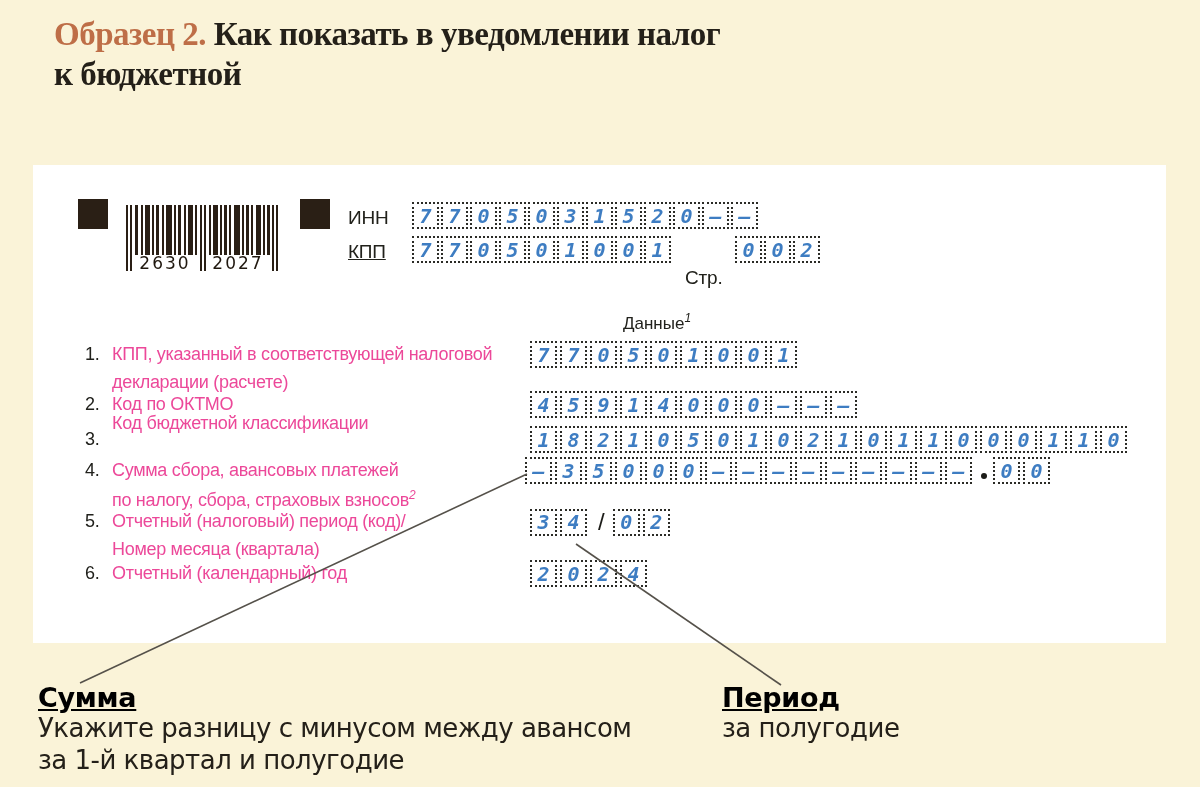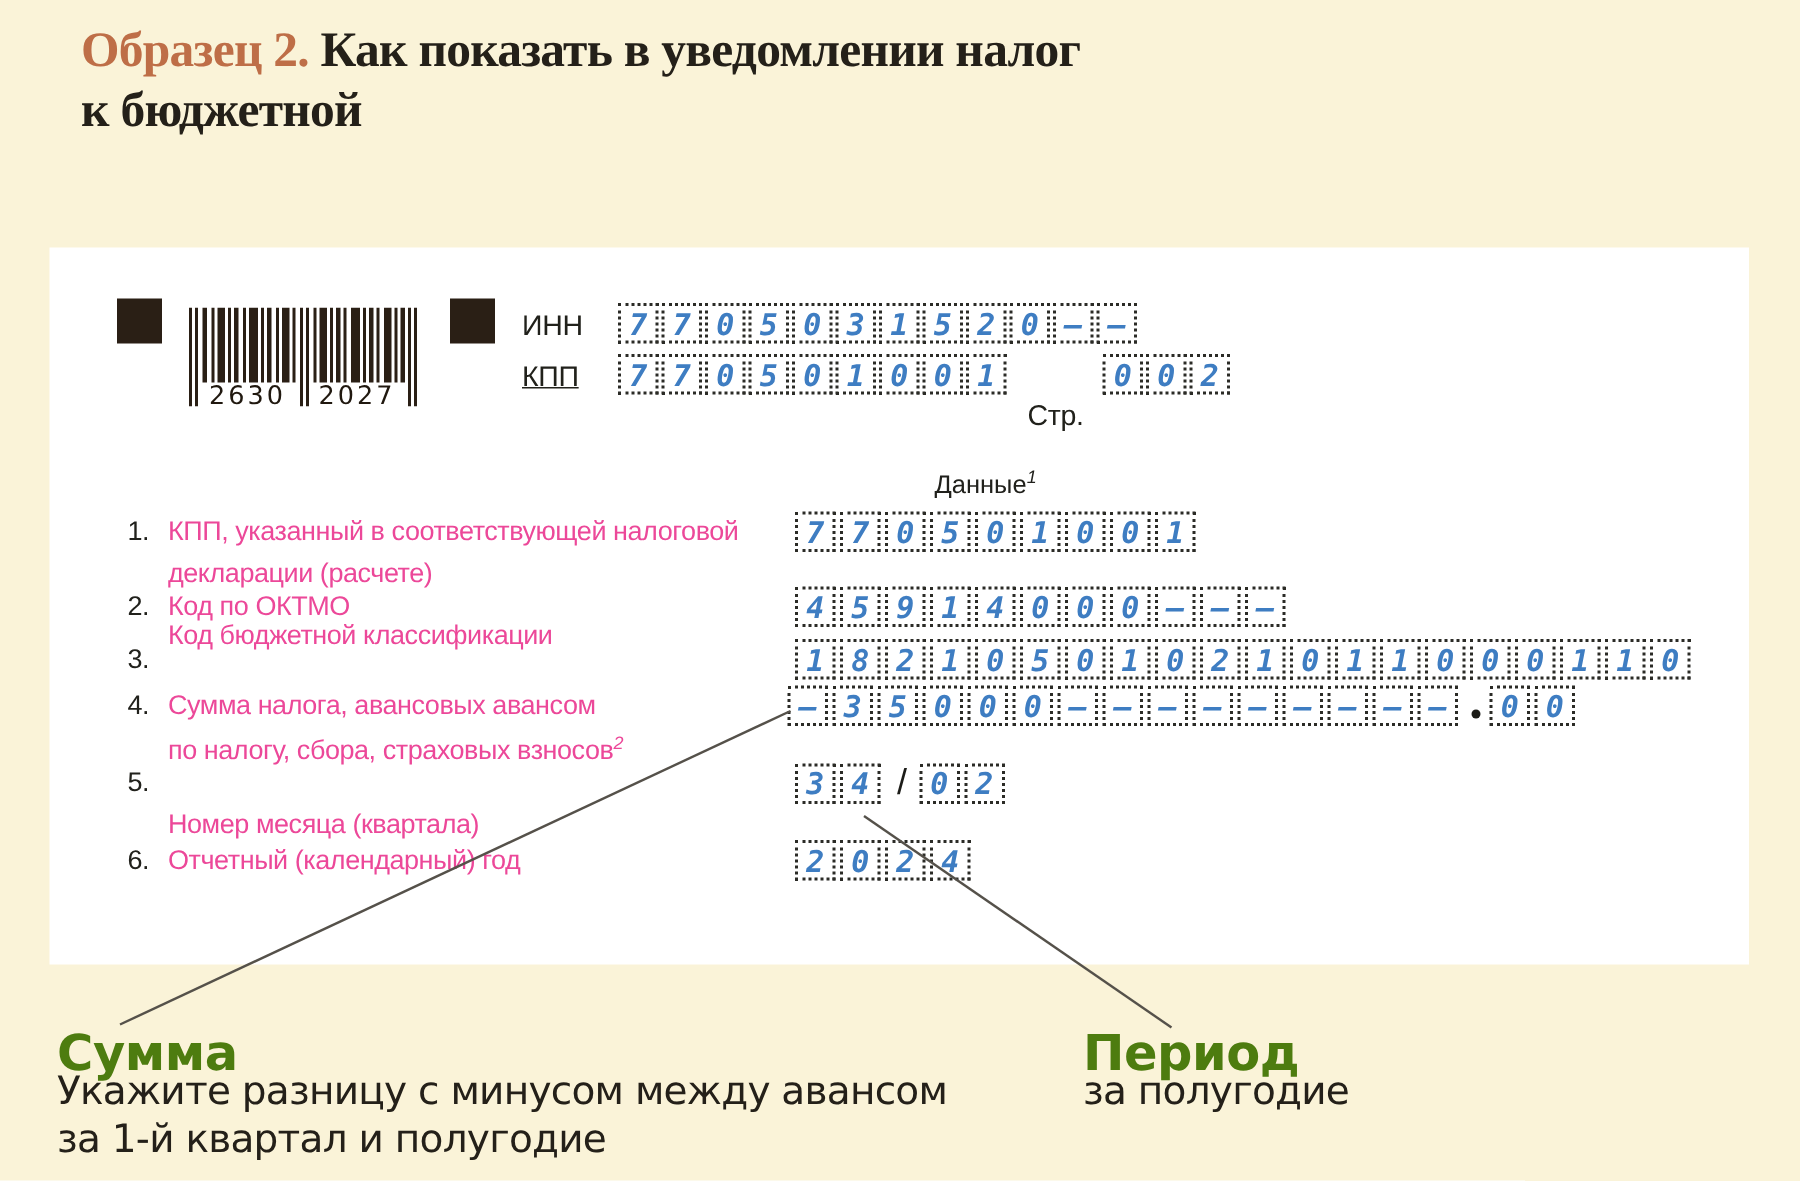--- a/index.html
+++ b/index.html
@@ -44,21 +44,21 @@
     font-family:"Liberation Sans",sans-serif;
   }
   
   .inum{position:absolute;left:52px;font-size:18px;color:#21211C;letter-spacing:-0.3px;}
   .iline{position:absolute;left:79px;font-size:18px;color:#ec4899;letter-spacing:-0.3px;white-space:nowrap;}
   .iline sup,.dhead sup{font-size:12px;font-style:italic;}
   .dhead{position:absolute;left:590px;top:146px;font-size:17px;color:#21211C;}
   
   .ann-head{
     position:absolute;font-family:"DejaVu Sans",sans-serif;font-weight:bold;
-    font-size:33px;color:#4d7c0f;letter-spacing:-0.3px;
+    font-size:27px;color:#000000;letter-spacing:-0.3px;text-decoration:underline;
   }
   .ann-body{
     position:absolute;font-family:"DejaVu Sans",sans-serif;
     font-size:26px;line-height:32px;color:#242019;letter-spacing:-0.5px;
   }
   .overlay{position:absolute;left:0;top:0;pointer-events:none;}
 </style>
 </head>
 <body>
 
@@ -202,21 +202,21 @@
         <span class="cell">1</span>
         <span class="cell">0</span>
         <span class="cell">0</span>
         <span class="cell">0</span>
         <span class="cell">1</span>
         <span class="cell">1</span>
         <span class="cell">0</span>
       </div>
 
     <div class="inum" style="top:295px;">4.</div>
-    <div class="iline" style="top:295px;">Сумма налога, авансовых авансом</div>
+    <div class="iline" style="top:295px;">Сумма сбора, авансовых платежей</div>
     <div class="iline" style="top:323px;"><span>по налогу, сбора, страховых взносов</span><sup>2</sup></div>
     <div class="cellrow" style="left:492px;top:292px;">
       <span style="display:flex;">
           <span class="cell">–</span>
           <span class="cell">3</span>
           <span class="cell">5</span>
           <span class="cell">0</span>
           <span class="cell">0</span>
           <span class="cell">0</span>
           <span class="cell">–</span>
@@ -230,20 +230,21 @@
           <span class="cell">–</span>
         </span>
       <span class="dot"></span>
       <span style="display:flex;">
           <span class="cell">0</span>
           <span class="cell">0</span>
         </span>
     </div>
 
     <div class="inum" style="top:346px;">5.</div>
+    <div class="iline" style="top:346px;">Отчетный (налоговый) период (код)/</div>
     <div class="iline" style="top:374px;">Номер месяца (квартала)</div>
     <div class="cellrow" style="left:497px;top:343px;">
       <span style="display:flex;">
           <span class="cell">3</span>
           <span class="cell">4</span>
         </span>
       <span class="slash">/</span>
       <span style="display:flex;">
           <span class="cell">0</span>
           <span class="cell">2</span>

